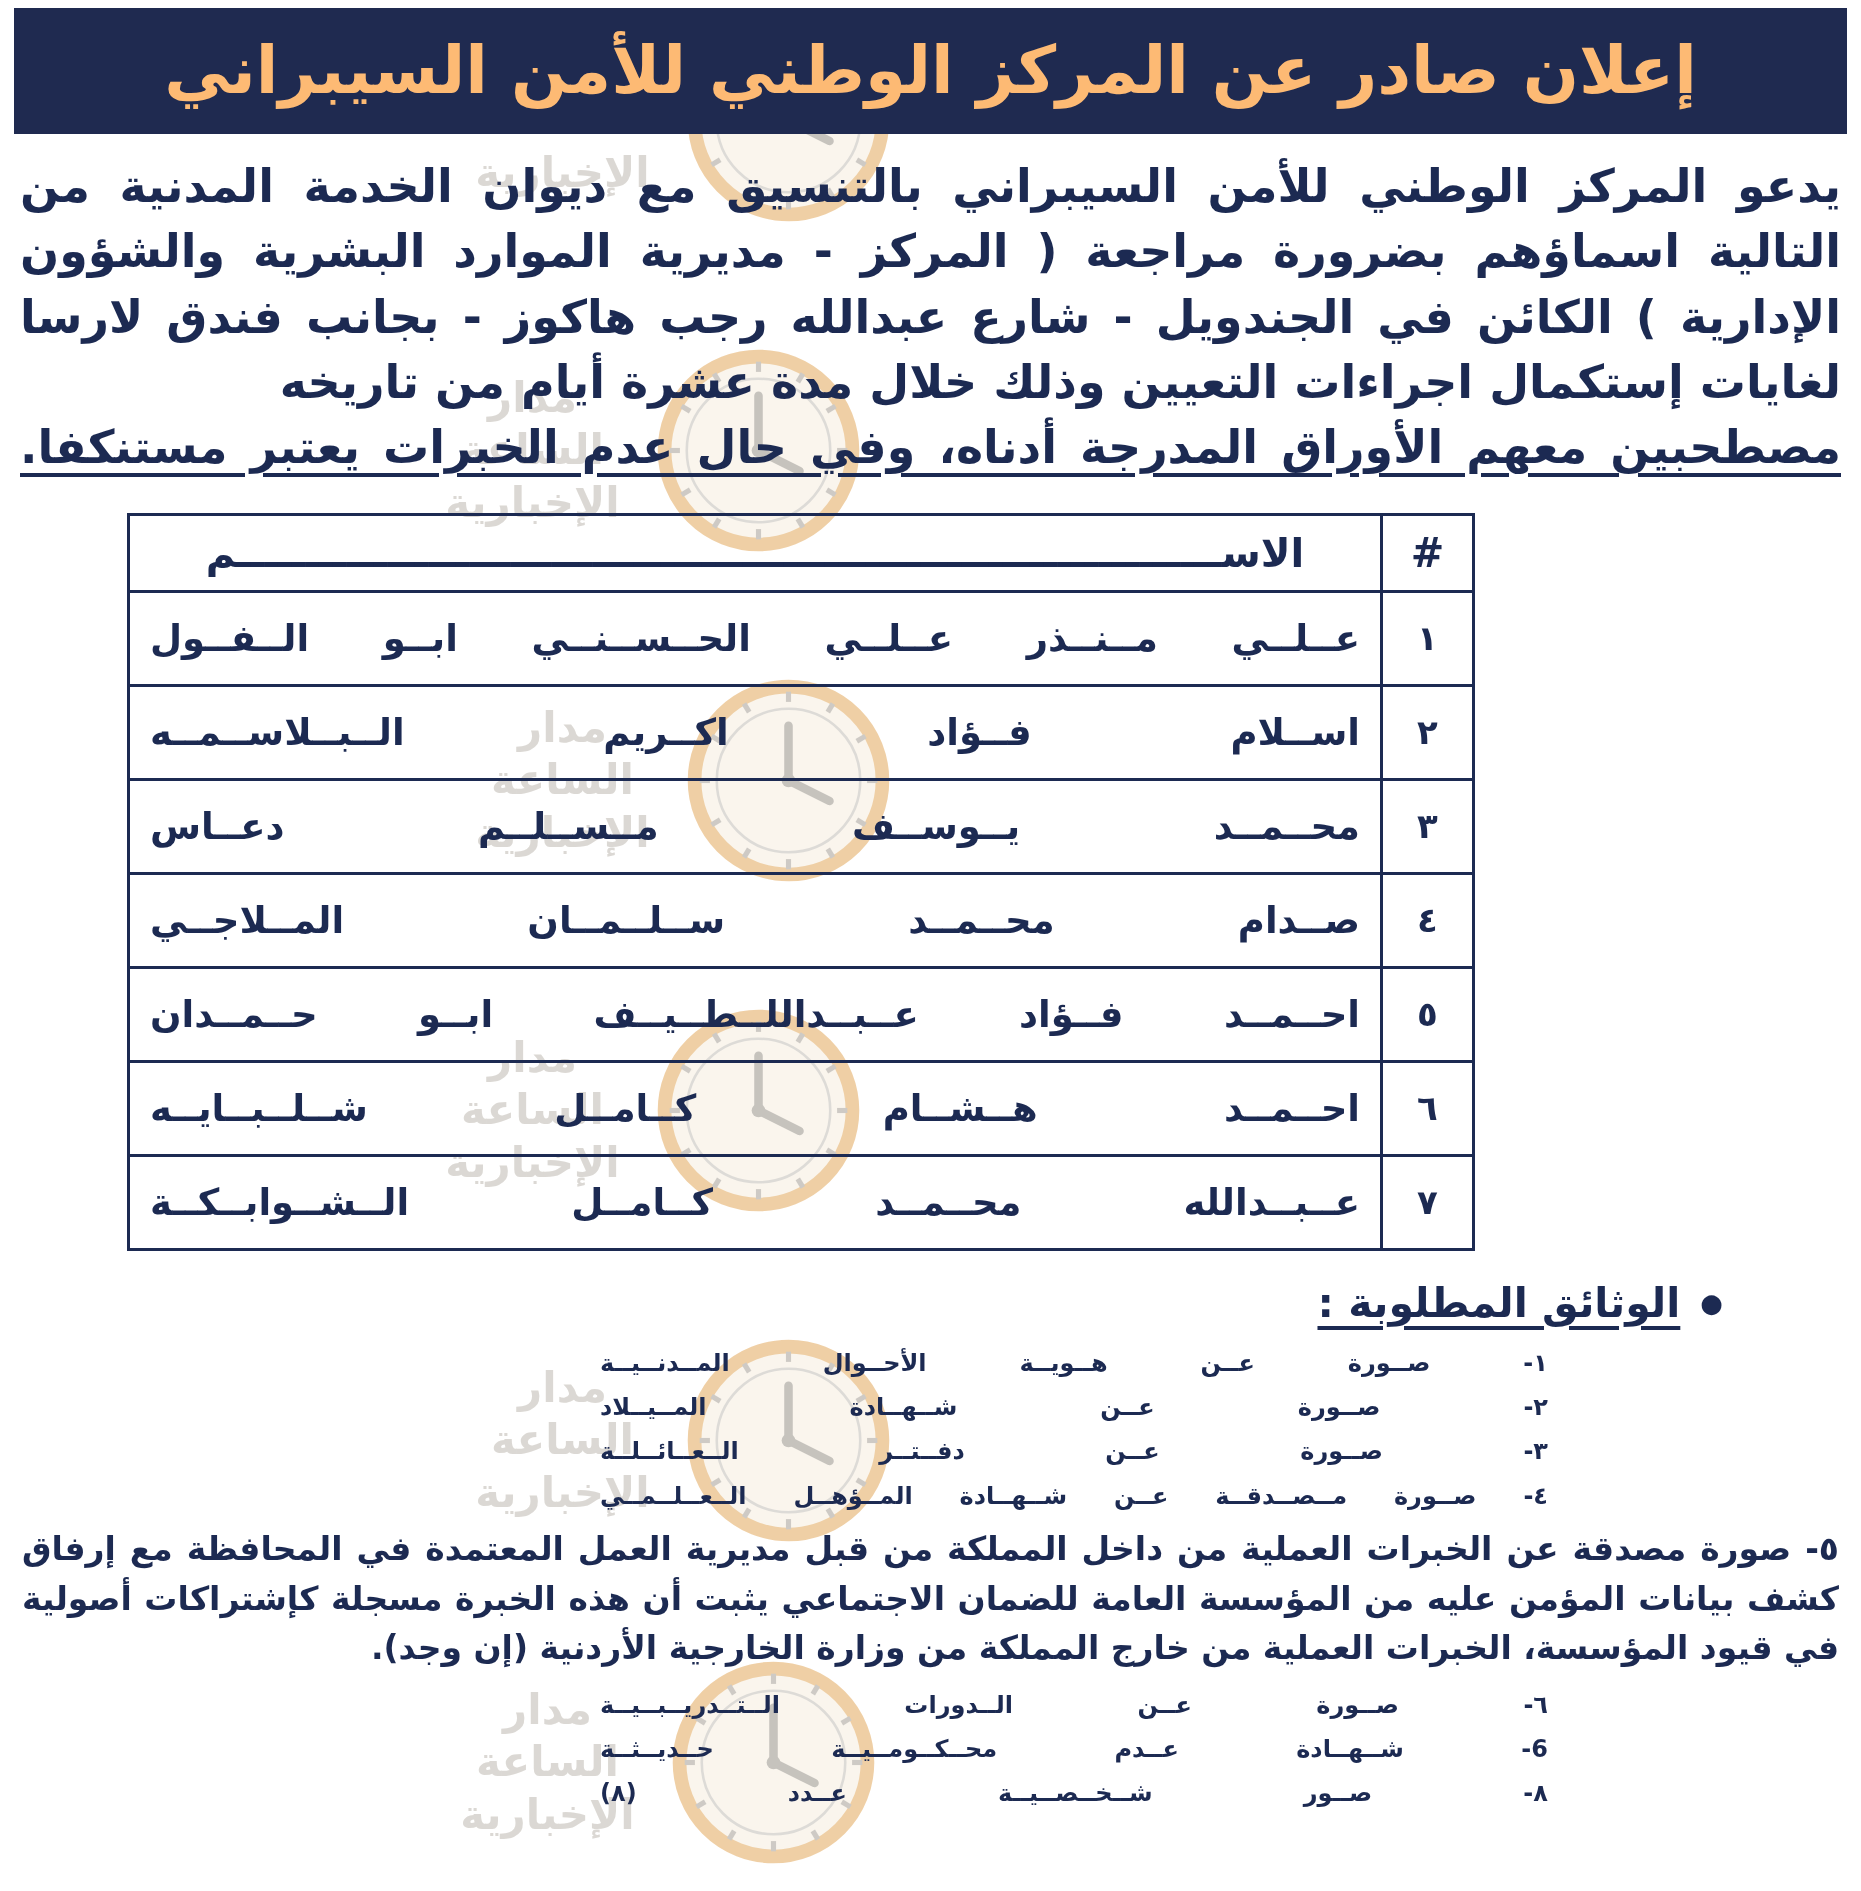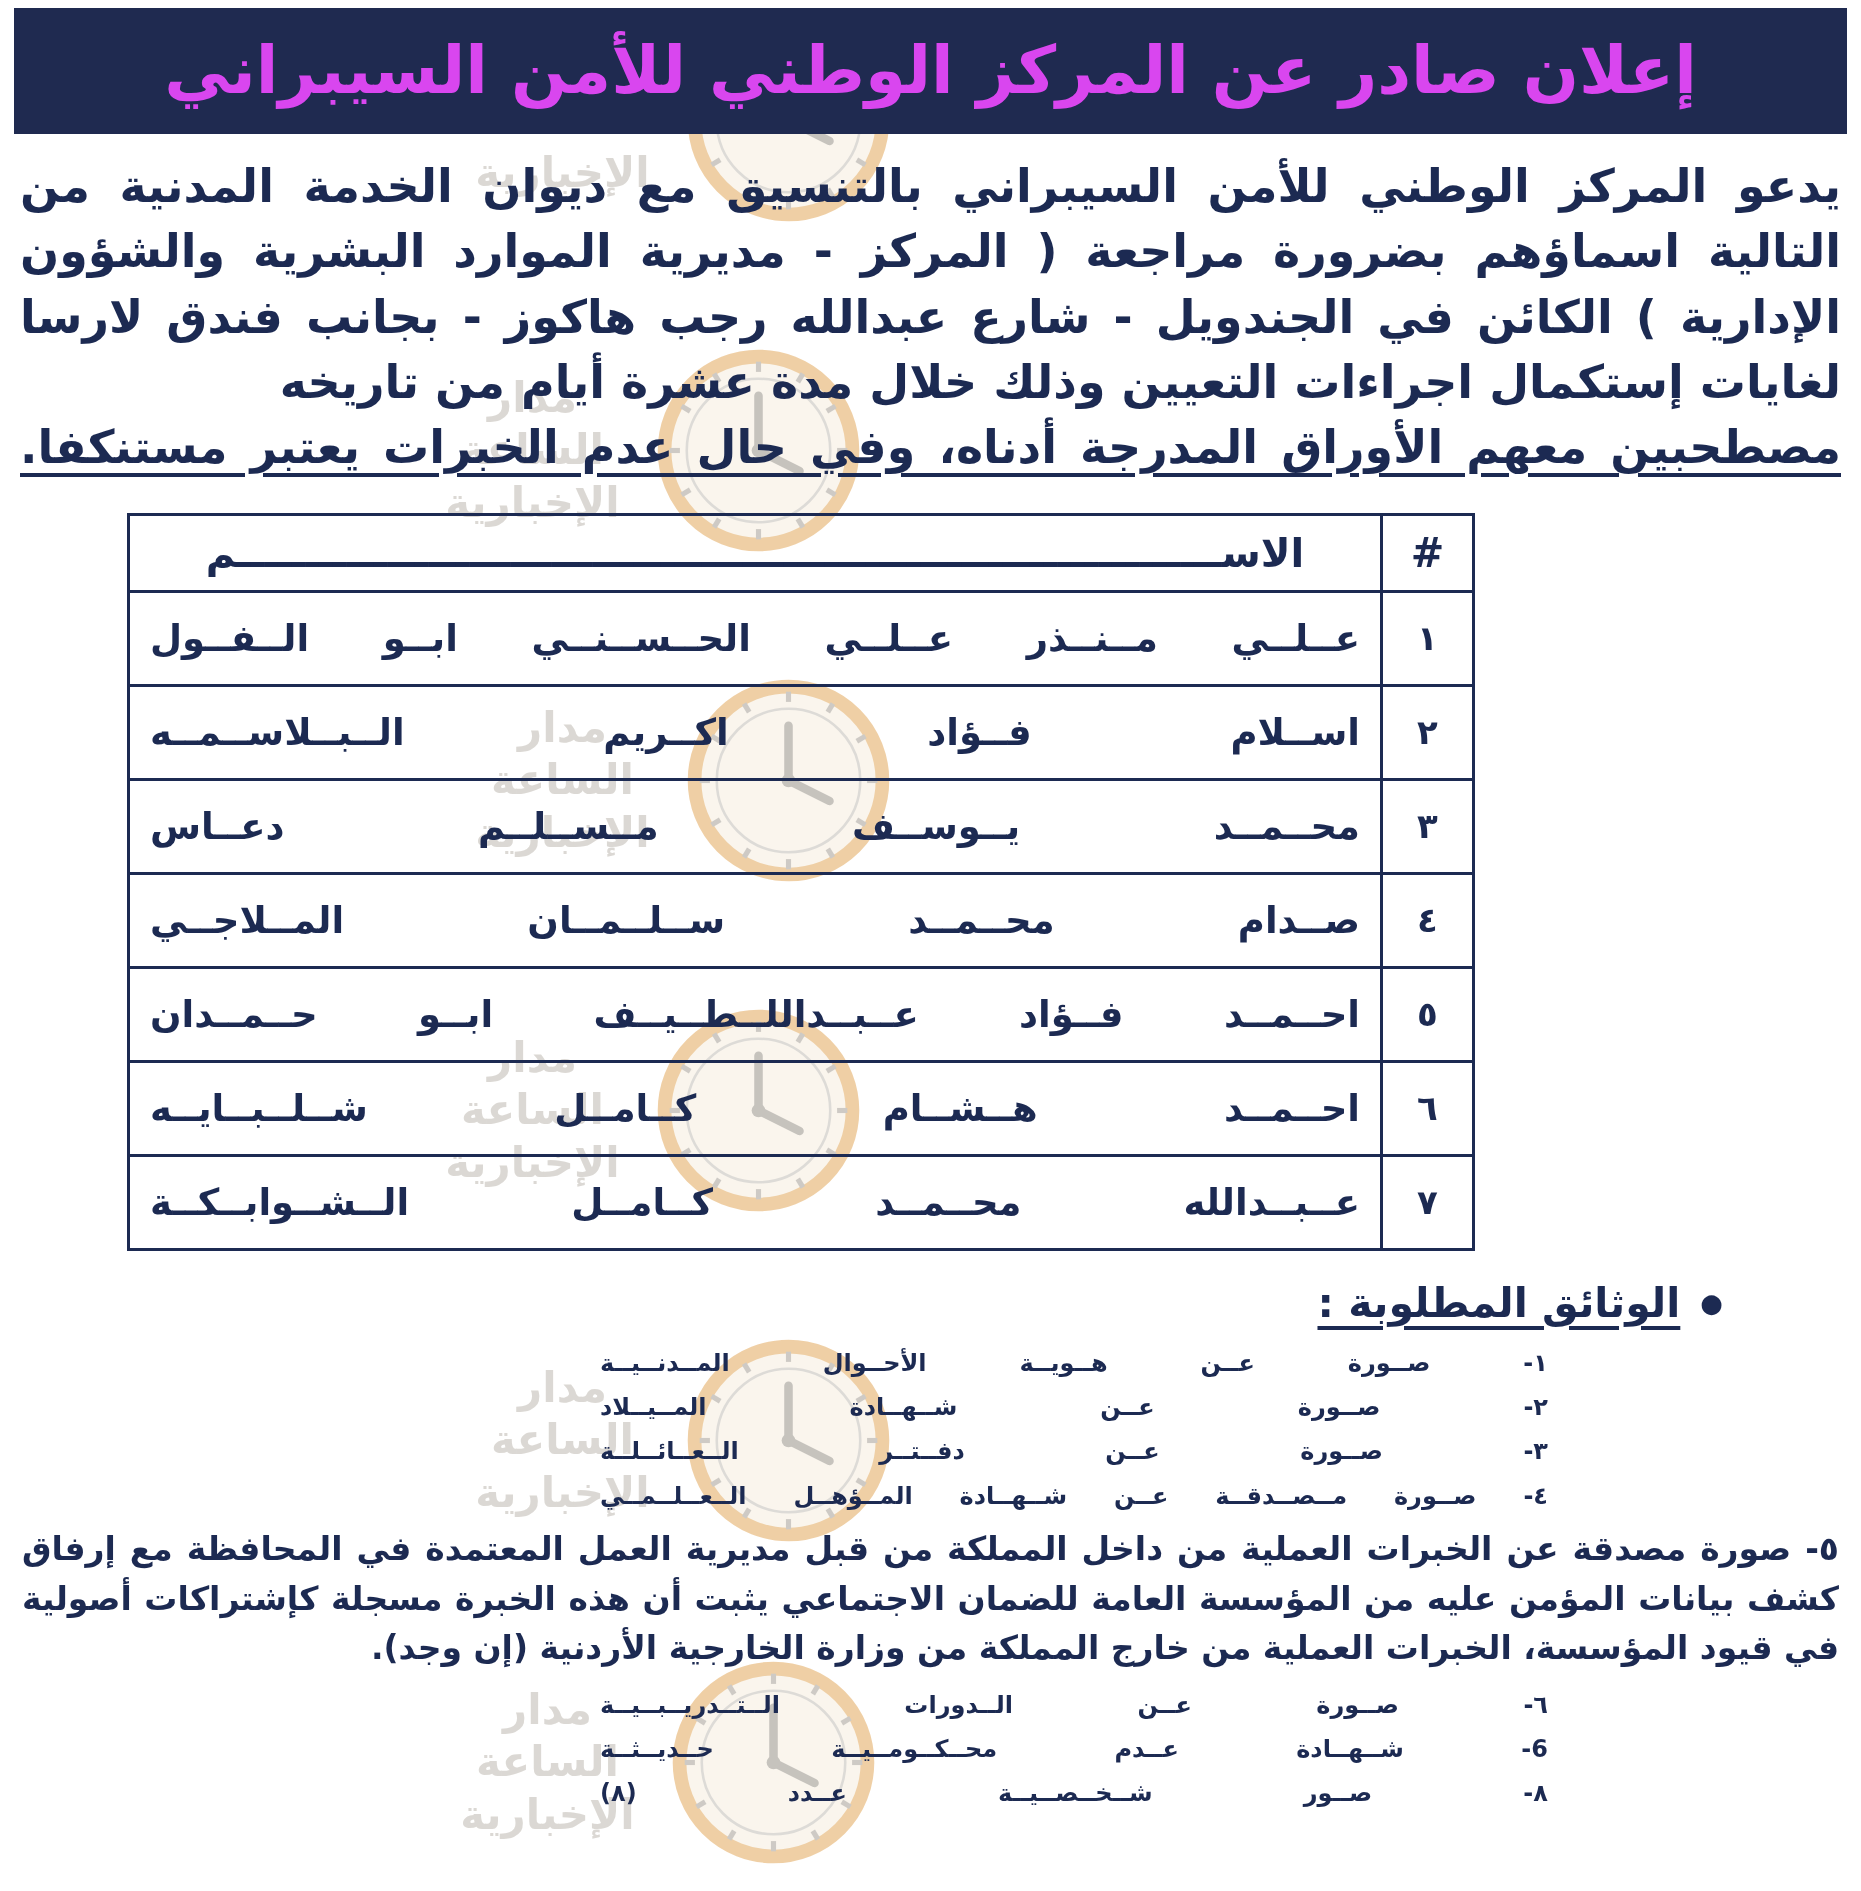--- a/index.html
+++ b/index.html
@@ -14,21 +14,21 @@
 
   .page { position:relative; z-index:1; padding:8px 14px 14px; }
 
   
   .banner {
     background:#1f2a50;
     min-height:126px;
     display:flex; align-items:center; justify-content:center;
   }
   .banner-title {
-    color:#d946ef; font-size:66px; font-weight:bold;
+    color:#fdba74; font-size:66px; font-weight:bold;
     white-space:nowrap; line-height:1.1; padding:6px 10px;
   }
 
   
   .intro {
     font-size:46px; line-height:1.42;
     text-align:justify;
     margin:20px 6px 24px;
   }
   .intro-underlined {

